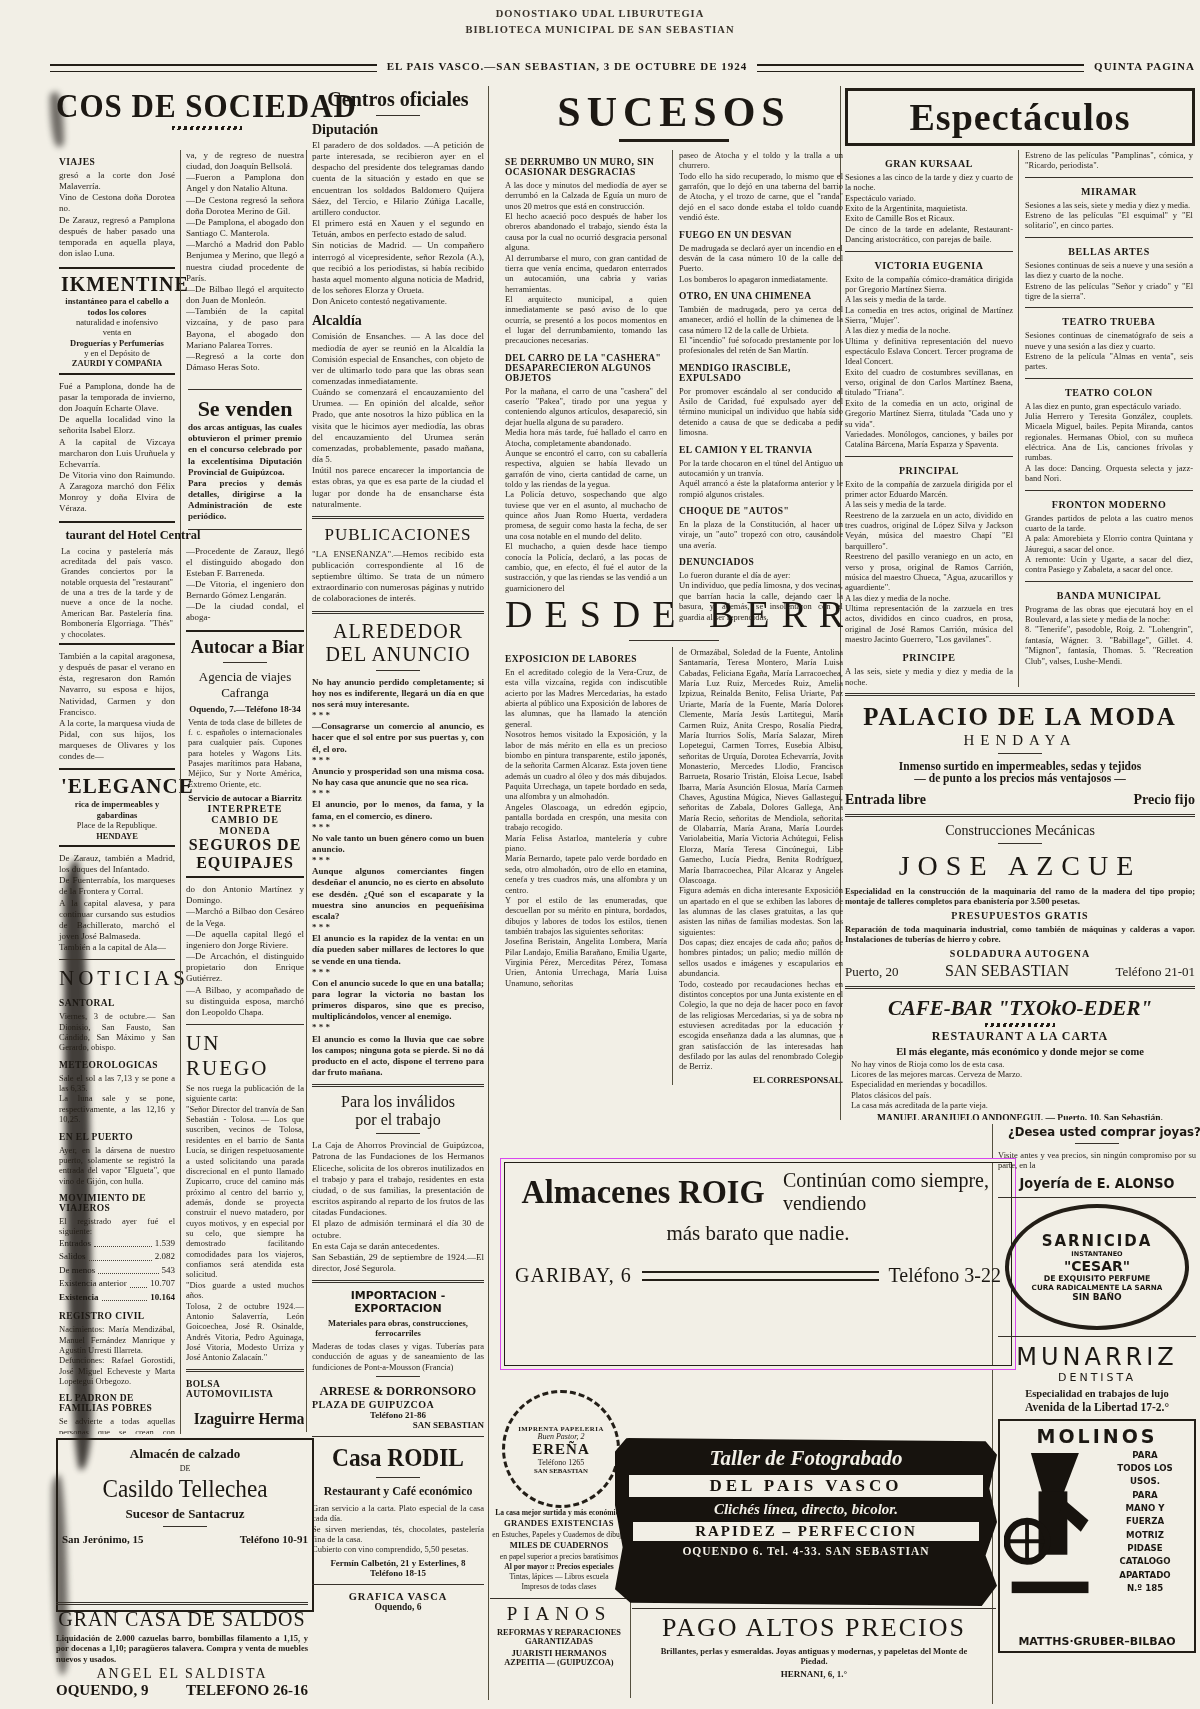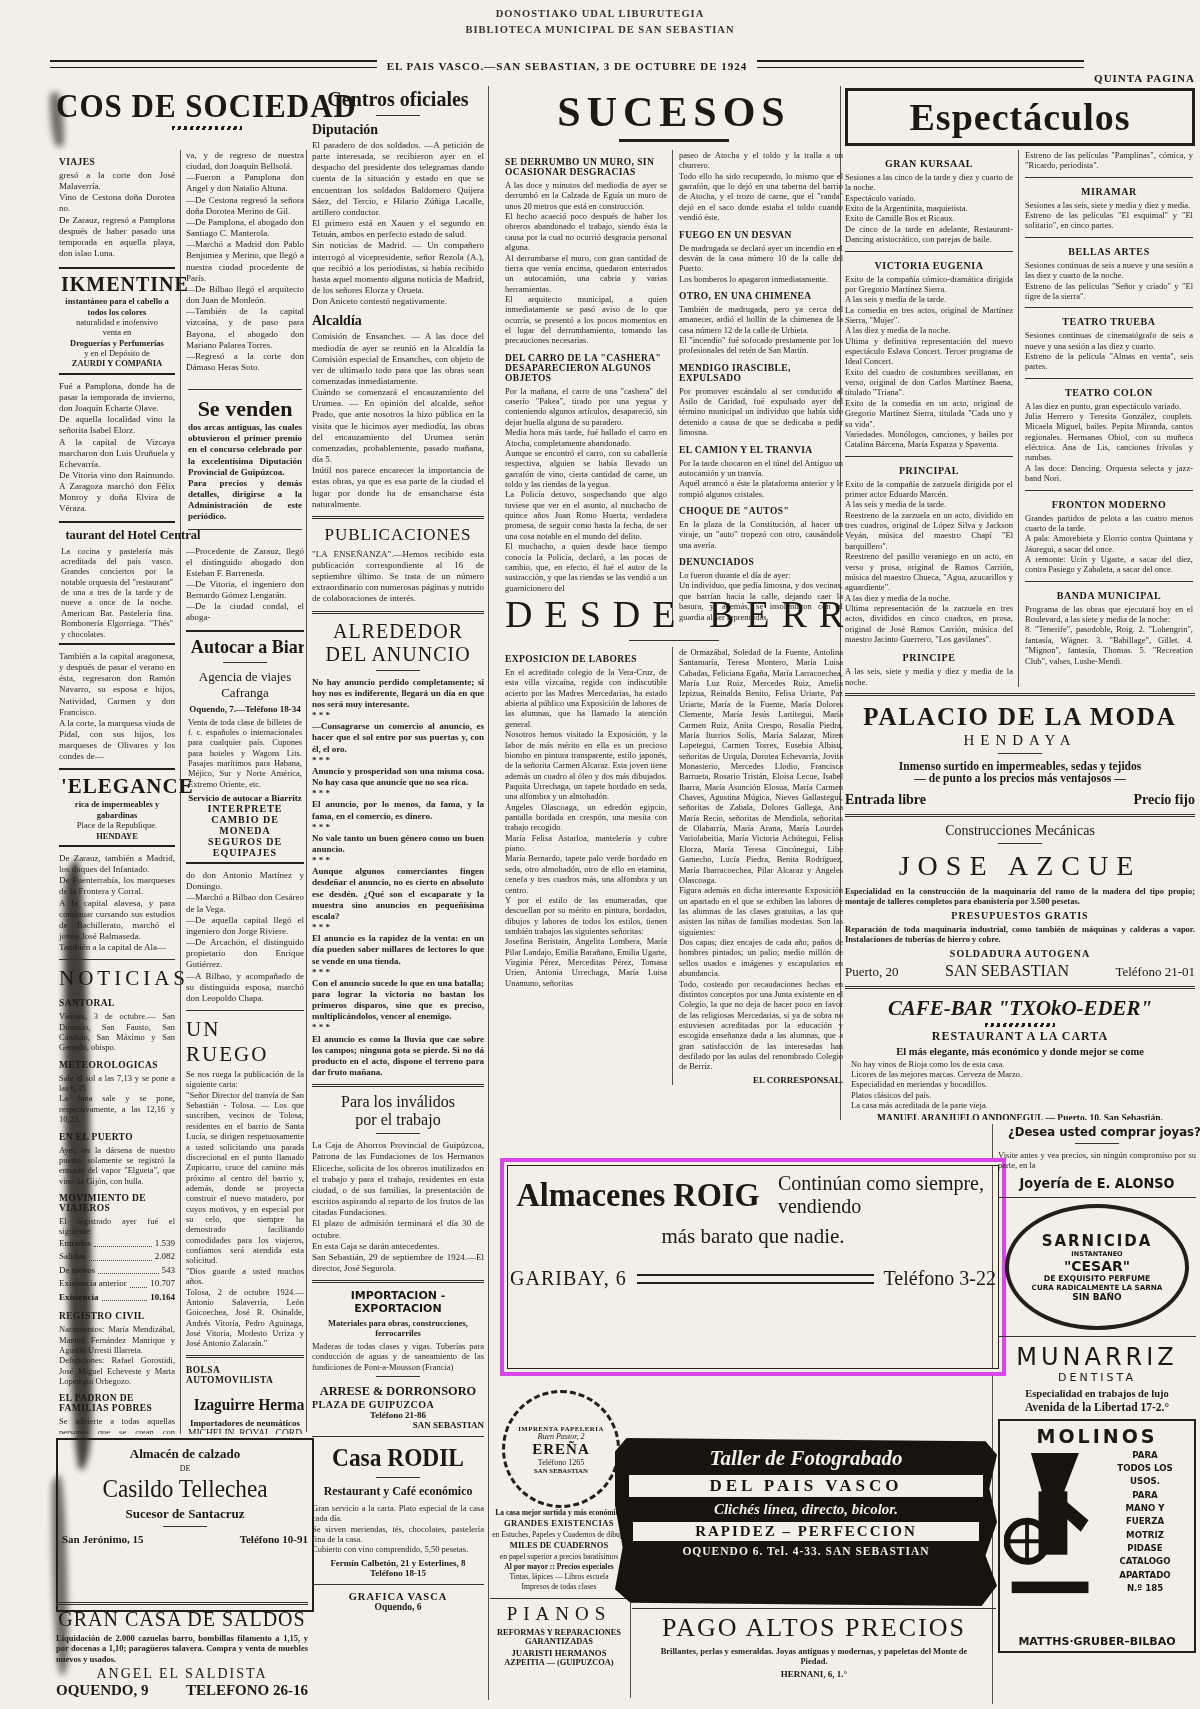--- a/index.html
+++ b/index.html
@@ -16,24 +16,24 @@
   .hrS{width:44px;border-top:1px solid #37312a;margin:4px auto 6px;}
   .hrT{width:110px;border-top:3px solid #231e17;margin:3px auto 8px;}
   .cols{display:flex;}
   .adt{text-align:center;font-weight:bold;}
   .ldr{display:flex;font-size:9px;line-height:1.5;}
   .dots{flex:1;border-bottom:1px dotted #4a443a;margin:0 3px 3px;}
   .vrule{position:absolute;width:0;border-left:1px solid #55503f;}
   .smudge{position:absolute;background:#171310;filter:blur(3px);opacity:.8;border-radius:45% 55% 40% 60%/8% 92% 10% 90%;}
   .boxed{border:2px solid #231e17;}
   .sans{font-family:"DejaVu Sans","Liberation Sans",sans-serif;}
-  #dateline{left:50px;top:60px;width:1145px;display:flex;align-items:flex-start;gap:10px;}
+  #dateline{left:50px;top:60px;width:1145px;display:flex;align-items:flex-end;gap:10px;}
   .drule{flex:1;height:5px;border-top:2px solid #231e17;border-bottom:1px solid #231e17;}
   .dtext{font-size:11px;font-weight:bold;letter-spacing:1px;white-space:nowrap;}
-  .dpage{font-size:11px;font-weight:bold;letter-spacing:1px;white-space:nowrap;margin-top:12px;}
+  .dpage{font-size:11px;font-weight:bold;letter-spacing:1px;white-space:nowrap;}
   .colc{padding:0 5px;}
   .advert{margin:6px 0;padding:4px 2px;}
   .thb{border-top:2px solid #231e17;border-bottom:2px solid #231e17;}
   .espsh{font-size:10px;font-weight:bold;text-align:center;letter-spacing:.6px;margin:8px 0 3px;}
   .zigzag{height:4px;width:70px;margin:2px auto;background:repeating-linear-gradient(105deg,#231e17 0 3px,transparent 3px 6px);}
 </style>
 </head>
 <body>
 
 <div id="page">
@@ -165,21 +165,21 @@
 —De la ciudad condal, el aboga-</div>
         <div class="advert thb">
           <div class="adt" style="font-size:19px;transform:scaleX(.95);white-space:nowrap">Autocar a Biarritz</div>
           <div class="hrS"></div>
           <div class="ctr" style="font-size:13px">Agencia de viajes Cafranga</div>
           <div class="ctr b" style="font-size:9px;margin:3px 0">Oquendo, 7.—Teléfono 18-34</div>
           <div class="txts">Venta de toda clase de billetes de f. c. españoles o internacionales para cualquier país. Cupones para hoteles y Wagons Lits. Pasajes marítimos para Habana, Méjico, Sur y Norte América, Extremo Oriente, etc.</div>
           <div class="ctr b" style="font-size:9px;margin-top:4px">Servicio de autocar a Biarritz</div>
           <div class="ctr b" style="font-size:10px;letter-spacing:1px">INTERPRETE</div>
           <div class="ctr b" style="font-size:10px;letter-spacing:1px">CAMBIO DE MONEDA</div>
-          <div class="ctr b" style="font-size:10px;letter-spacing:1px">SEGUROS DE EQUIPAJES</div>
+          <div class="ctr b" style="font-size:16px;letter-spacing:1px">SEGUROS DE EQUIPAJES</div>
         </div>
         <div class="txt">do don Antonio Martínez y Domingo.
 —Marchó a Bilbao don Cesáreo de la Vega.
 —De aquella capital llegó el ingeniero don Jorge Riviere.
 —De Arcachón, el distinguido propietario don Enrique Gutiérrez.
 —A Bilbao, y acompañado de su distinguida esposa, marchó don Leopoldo Chapa.</div>
         <div class="hr1"></div>
         <div style="font-size:21px;letter-spacing:2px;margin:2px 0">UN RUEGO</div>
         <div class="txts">Se nos ruega la publicación de la siguiente carta:
 "Señor Director del tranvía de San Sebastián - Tolosa. — Los que suscriben, vecinos de Tolosa, residentes en el barrio de Santa Lucía, se dirigen respetuosamente a usted solicitando una parada discrecional en el punto llamado Zupicarro, cruce del camino más próximo al centro del barrio y, además, donde se proyecta construir el nuevo matadero, por cuyos motivos, y en especial por su celo, que siempre ha demostrado facilitando comodidades para los viajeros, confiamos será atendida esta solicitud.
@@ -448,21 +448,21 @@
       <div class="ctr b" style="font-size:10.5px;margin:2px 0">El más elegante, más económico y donde mejor se come</div>
       <div class="txts" style="padding:0 6px">No hay vinos de Rioja como los de esta casa.
 Licores de las mejores marcas. Cerveza de Marzo.
 Especialidad en meriendas y bocadillos.
 Platos clásicos del país.
 La casa más acreditada de la parte vieja.</div>
       <div class="ctr b" style="font-size:9.5px;margin-top:3px">MANUEL ARANJUELO ANDONEGUI. — Puerto, 10. San Sebastián.</div>
     </div>
   </div>
 
-  <div class="abs" style="left:500px;top:1158px;width:486px;height:190px;border:4px solid #d946ef;box-shadow:inset 0 0 0 3px #f2efe6,inset 0 0 0 4px #231e17;padding:10px 6px">
+  <div class="abs" style="left:500px;top:1158px;width:486px;height:190px;border:1px solid #d946ef;box-shadow:inset 0 0 0 3px #f2efe6,inset 0 0 0 4px #231e17;padding:10px 14px">
     <div style="display:flex;align-items:center;gap:12px">
       <span class="b" style="font-size:34px;white-space:nowrap;transform:scaleX(.95)">Almacenes ROIG</span>
       <span style="font-size:20px;line-height:1.15">Continúan como siempre, vendiendo</span>
     </div>
     <div class="ctr" style="font-size:21px;margin-top:6px">más barato que nadie.</div>
     <div style="display:flex;align-items:center;gap:10px;margin-top:18px">
       <span style="font-size:20px;letter-spacing:1px">GARIBAY, 6</span>
       <span style="flex:1;height:6px;border-top:2px solid #231e17;border-bottom:2px solid #231e17"></span>
       <span style="font-size:20px">Teléfono 3-22</span>
     </div>

